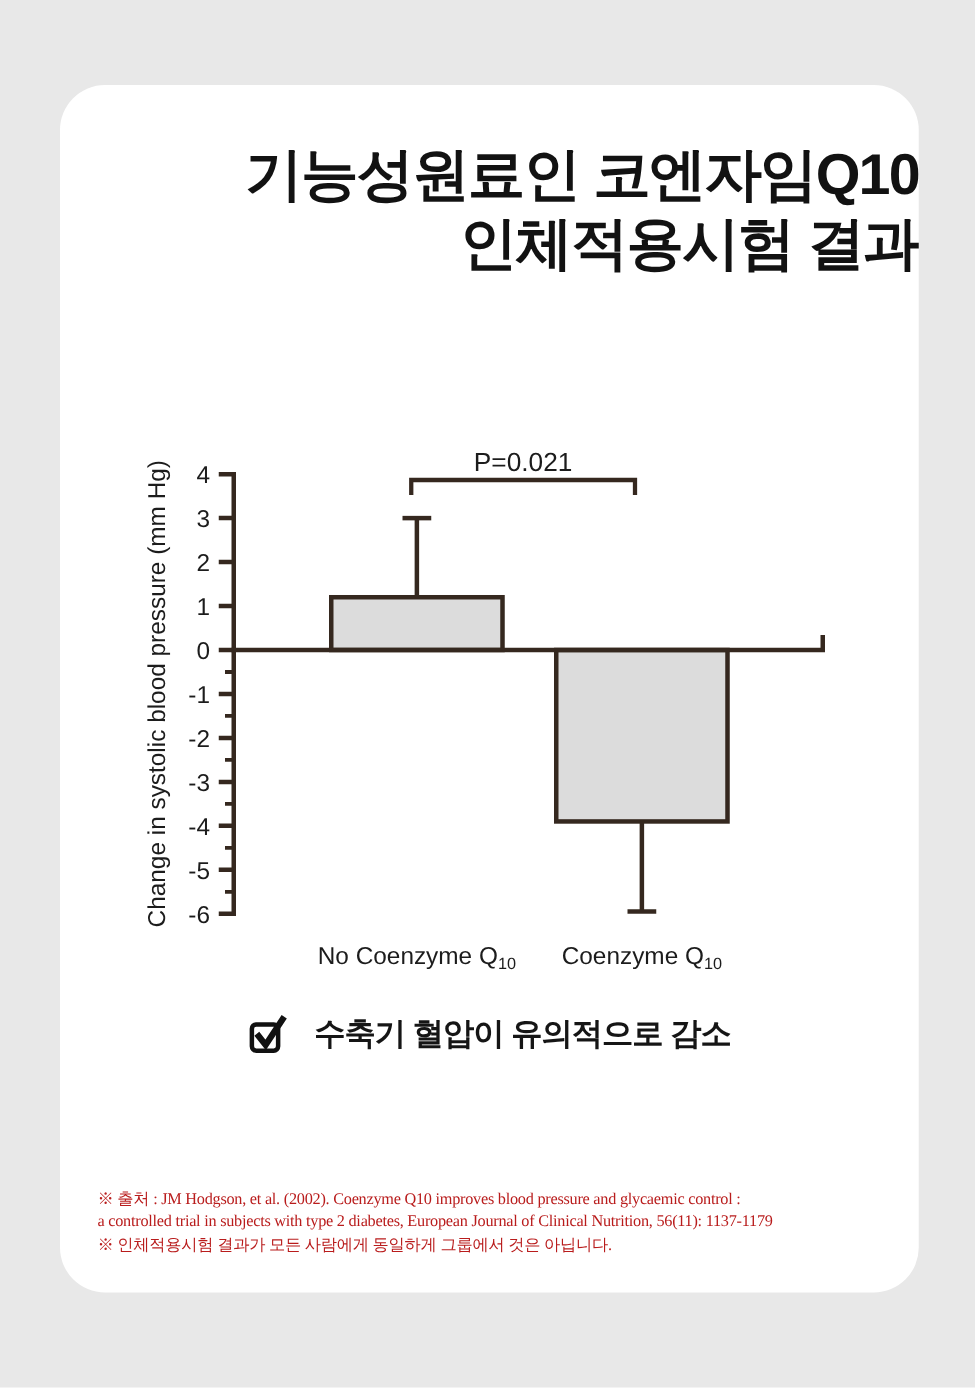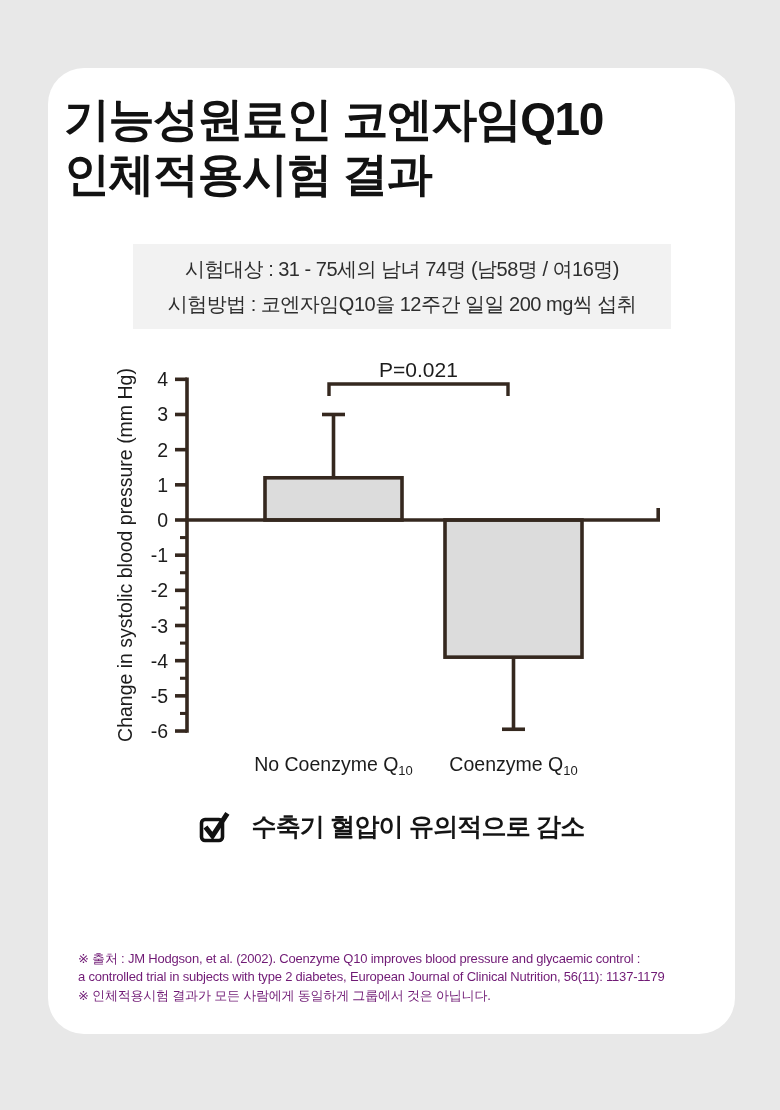--- a/index.html
+++ b/index.html
@@ -7,23 +7,23 @@
     width:780px;height:1110px;position:relative;
     background:#e8e8e8;
     font-family:"Liberation Sans","DejaVu Sans",sans-serif;
     -webkit-font-smoothing:antialiased;
   }
   .card{
     position:absolute;left:48px;top:68px;width:687px;height:966px;
     background:#ffffff;border-radius:36px;overflow:hidden;
   }
   .title{
-    position:absolute;left:0;top:24px;width:100%;
-    text-align:left;font-size:46px;font-weight:800;
-    color:#121212;line-height:1.2;letter-spacing:-1.5px;padding-left:16px;
+    position:absolute;left:0;top:44px;width:100%;
+    text-align:right;font-size:46px;font-weight:800;
+    color:#121212;line-height:1.2;letter-spacing:-1.5px;
   }
   .info-box{
     position:absolute;left:85px;top:176px;width:538px;height:85px;
     background:#f2f2f2;
     display:flex;flex-direction:column;justify-content:center;align-items:center;
     font-size:20px;color:#2e2e2e;line-height:1.72;letter-spacing:-0.5px;
   }
   .chart-wrap{position:absolute;left:57px;top:282px;width:580px;height:435px;}
   .check-row{
     position:absolute;left:0;top:742px;width:100%;
@@ -31,38 +31,34 @@
     font-size:25px;font-weight:700;color:#151515;letter-spacing:-0.8px;
   }
   .check-row svg{display:block;}
   .body-text{
     position:absolute;left:0;top:788px;width:100%;
     text-align:center;font-size:22px;color:#222222;
     line-height:1.42;letter-spacing:-0.6px;
   }
   .footnotes{
     position:absolute;left:30px;top:882px;width:630px;
-    font-size:13px;color:#701a75;line-height:1.42;letter-spacing:-0.2px;
+    font-size:13px;color:#b91c1c;line-height:1.42;letter-spacing:-0.2px;font-family:Liberation Serif, serif;
   }
   text{font-family:"Liberation Sans","DejaVu Sans",sans-serif;}
 </style>
 </head>
 <body>
 
 <div class="card">
 
   <div class="title">
     <div>기능성원료인 코엔자임Q10</div>
     <div>인체적용시험 결과</div>
   </div>
 
-  <div class="info-box">
-    <div>시험대상 : 31 - 75세의 남녀 74명 (남58명 / 여16명)</div>
-    <div>시험방법 : 코엔자임Q10을 12주간 일일 200 mg씩 섭취</div>
-  </div>
 
   <div class="chart-wrap">
     <svg width="580" height="435" viewBox="105 350 580 435">
         <g>
           <rect x="265" y="477.796" width="137" height="42.20400000000001" fill="#dcdcdc" stroke="#35281f" stroke-width="3.6"></rect>
           <line x1="333.5" y1="477.796" x2="333.5" y2="414.49" stroke="#35281f" stroke-width="3.6"></line>
           <line x1="322" y1="414.49" x2="345" y2="414.49" stroke="#35281f" stroke-width="3.6"></line>
           <rect x="445" y="520" width="137" height="137.163" fill="#dcdcdc" stroke="#35281f" stroke-width="3.6"></rect>
           <line x1="513.5" y1="657.163" x2="513.5" y2="729.2615000000001" stroke="#35281f" stroke-width="3.6"></line>
           <line x1="502" y1="729.2615000000001" x2="525" y2="729.2615000000001" stroke="#35281f" stroke-width="3.6"></line>

